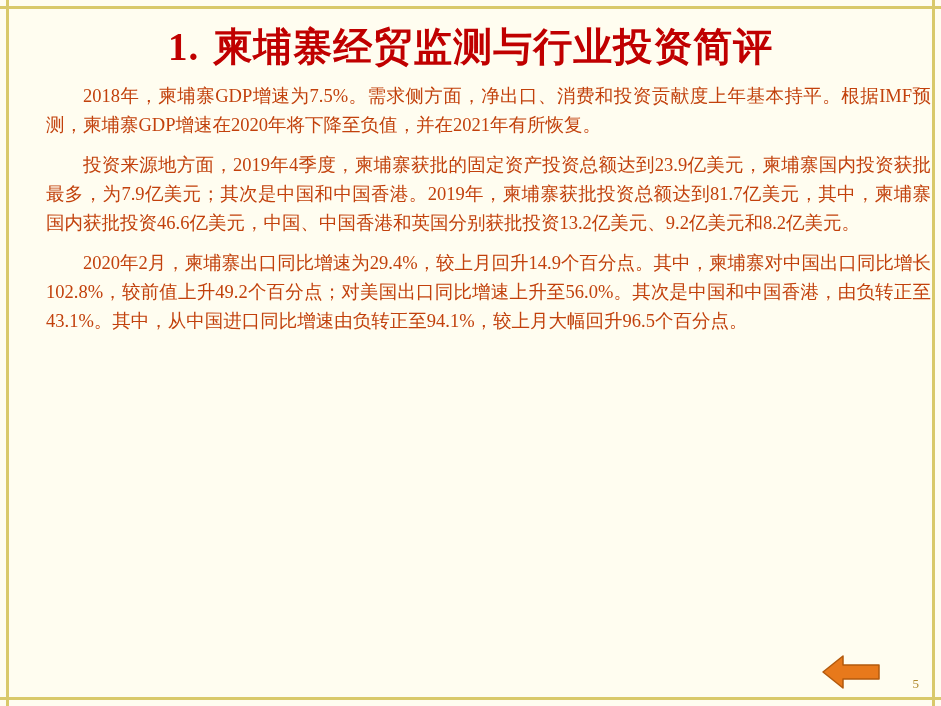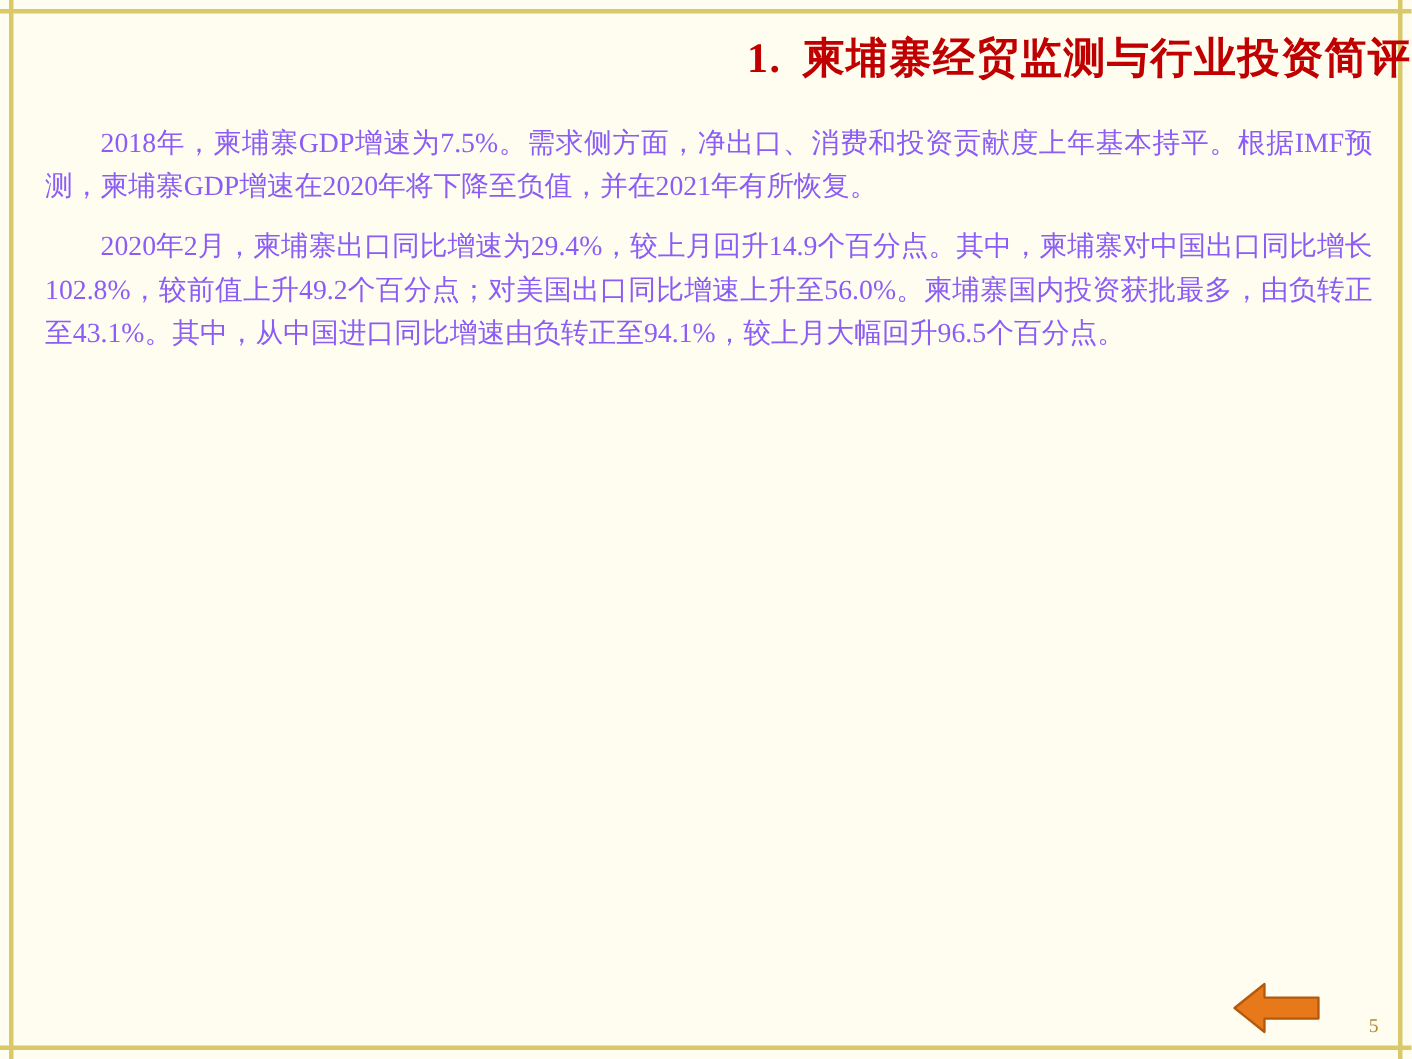--- a/index.html
+++ b/index.html
@@ -54,36 +54,36 @@
     bottom: 6px;
     width: 941px;
     height: 3px;
     background: #d9c96a;
   }
   .title {
     position: absolute;
     left: 0;
     top: 20px;
     width: 941px;
-    text-align: right;
+    text-align: center;
     color: #c00000;
-    font-size: 28px;
+    font-size: 39px;
     font-weight: bold;
     letter-spacing: 1px;
     font-family: "Liberation Serif", "DejaVu Serif", serif;
   }
   .title .num {
     margin-right: 14px;
   }
   .body-text {
     position: absolute;
-    left: 30px;
+    left: 46px;
     top: 82px;
     width: 885px;
-    color: #8b5cf6;
+    color: #c2410c;
     font-size: 18.5px;
     line-height: 29px;
     text-align: justify;
     font-family: "Liberation Serif", "DejaVu Serif", serif;
   }
   .para {
     margin: 0 0 11px 0;
     text-indent: 2em;
     text-align: justify;
   }
@@ -112,21 +112,22 @@
   <div class="frame-right"></div>
   <div class="frame-top"></div>
   <div class="frame-bottom"></div>
 
   <div class="title">
     <span class="num">1.</span><span>柬埔寨经贸监测与行业投资简评</span>
   </div>
 
   <div class="body-text">
     <p class="para">2018年，柬埔寨GDP增速为7.5%。需求侧方面，净出口、消费和投资贡献度上年基本持平。根据IMF预测，柬埔寨GDP增速在2020年将下降至负值，并在2021年有所恢复。</p>
-    <p class="para"> 2020年2月，柬埔寨出口同比增速为29.4%，较上月回升14.9个百分点。其中，柬埔寨对中国出口同比增长102.8%，较前值上升49.2个百分点；对美国出口同比增速上升至56.0%。柬埔寨国内投资获批最多，由负转正至43.1%。其中，从中国进口同比增速由负转正至94.1%，较上月大幅回升96.5个百分点。</p>
+    <p class="para">投资来源地方面，2019年4季度，柬埔寨获批的固定资产投资总额达到23.9亿美元，柬埔寨国内投资获批最多，为7.9亿美元；其次是中国和中国香港。2019年，柬埔寨获批投资总额达到81.7亿美元，其中，柬埔寨国内获批投资46.6亿美元，中国、中国香港和英国分别获批投资13.2亿美元、9.2亿美元和8.2亿美元。</p>
+    <p class="para"> 2020年2月，柬埔寨出口同比增速为29.4%，较上月回升14.9个百分点。其中，柬埔寨对中国出口同比增长102.8%，较前值上升49.2个百分点；对美国出口同比增速上升至56.0%。其次是中国和中国香港，由负转正至43.1%。其中，从中国进口同比增速由负转正至94.1%，较上月大幅回升96.5个百分点。</p>
   </div>
 
   <div class="back-arrow">
     <svg width="60" height="40" viewBox="0 0 60 40">
       <polygon points="2,20 22,4 22,13 58,13 58,27 22,27 22,36" fill="#e8791b" stroke="#b3590c" stroke-width="1.5" stroke-linejoin="round"></polygon>
     </svg>
   </div>
 
   <div class="page-number">5</div>
 

